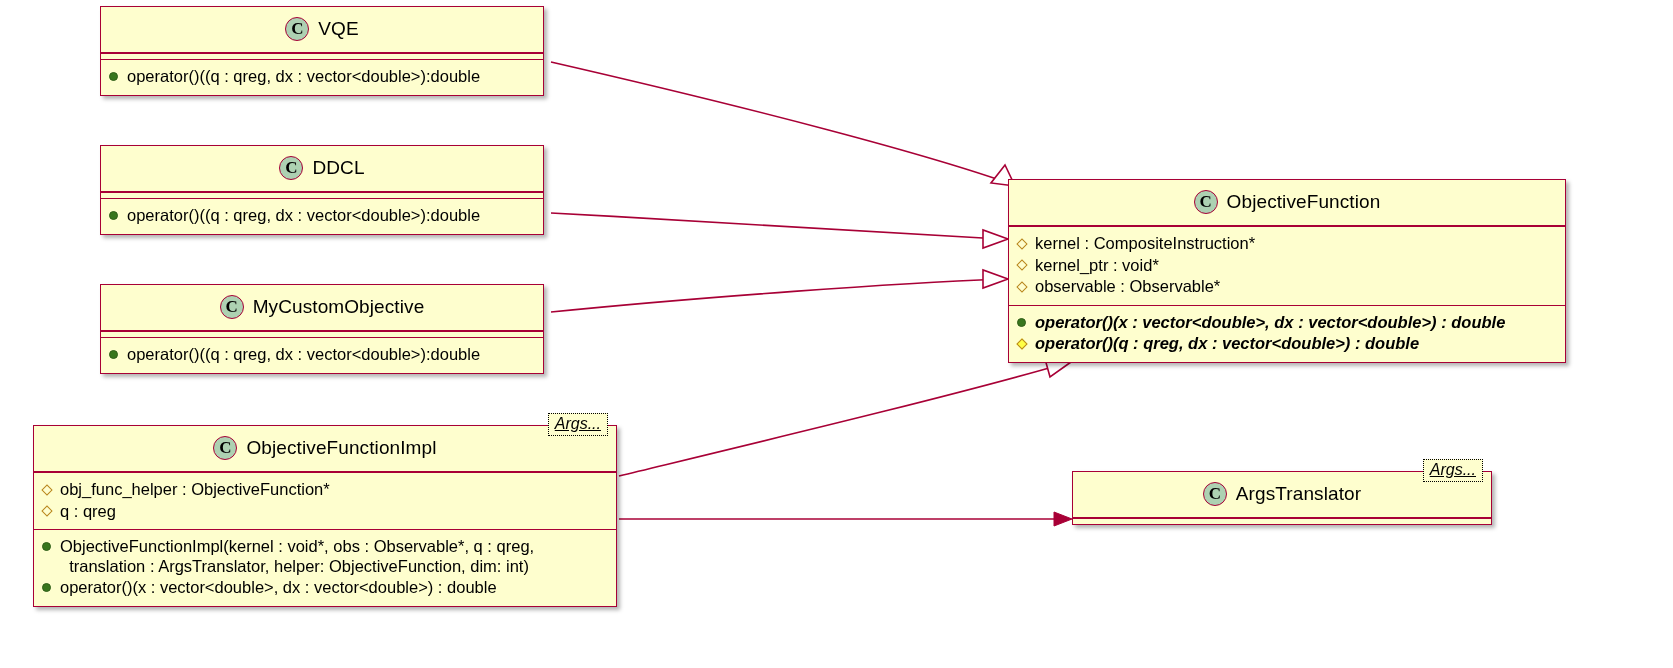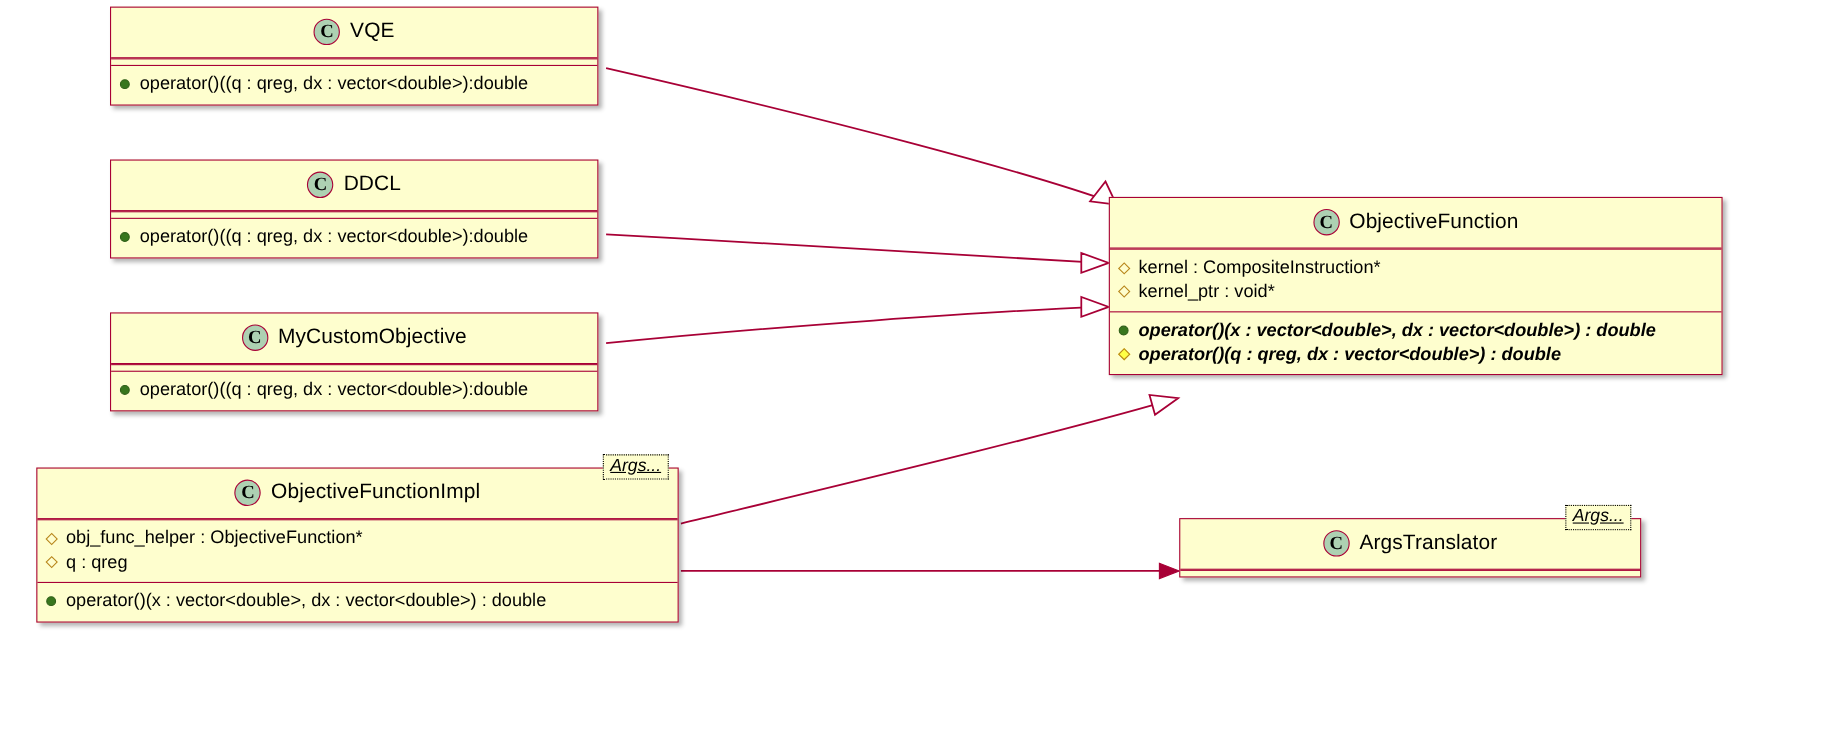--- a/index.html
+++ b/index.html
@@ -238,20 +238,24 @@
     </div>
     <div class="compartment">
       <div class="member">
         <span class="vis protected-field"></span>
         <span class="member-text">kernel : CompositeInstruction*</span>
       </div>
       <div class="member">
         <span class="vis protected-field"></span>
         <span class="member-text">kernel_ptr : void*</span>
       </div>
+      <div class="member">
+        <span class="vis protected-field"></span>
+        <span class="member-text">observable : Observable*</span>
+      </div>
     </div>
     <div class="compartment">
       <div class="member italic">
         <span class="vis public-method"></span>
         <span class="member-text">operator()(x : vector&lt;double&gt;, dx : vector&lt;double&gt;) : double</span>
       </div>
       <div class="member italic">
         <span class="vis protected-method"></span>
         <span class="member-text">operator()(q : qreg, dx : vector&lt;double&gt;) : double</span>
       </div>
@@ -270,20 +274,25 @@
         <span class="member-text">obj_func_helper : ObjectiveFunction*</span>
       </div>
       <div class="member">
         <span class="vis protected-field"></span>
         <span class="member-text">q : qreg</span>
       </div>
     </div>
     <div class="compartment">
       <div class="member">
         <span class="vis public-method"></span>
+        <span class="member-text">ObjectiveFunctionImpl(kernel : void*, obs : Observable*, q : qreg,
+  translation : ArgsTranslator, helper: ObjectiveFunction, dim: int)</span>
+      </div>
+      <div class="member">
+        <span class="vis public-method"></span>
         <span class="member-text">operator()(x : vector&lt;double&gt;, dx : vector&lt;double&gt;) : double</span>
       </div>
     </div>
   </div>
 
   <div class="uml-class" style="left:1072px; top:471px; width:420px;">
     <div class="template-box">Args...</div>
     <div class="class-header">
       <span class="class-icon">C</span>
       <span class="class-title">ArgsTranslator</span>

